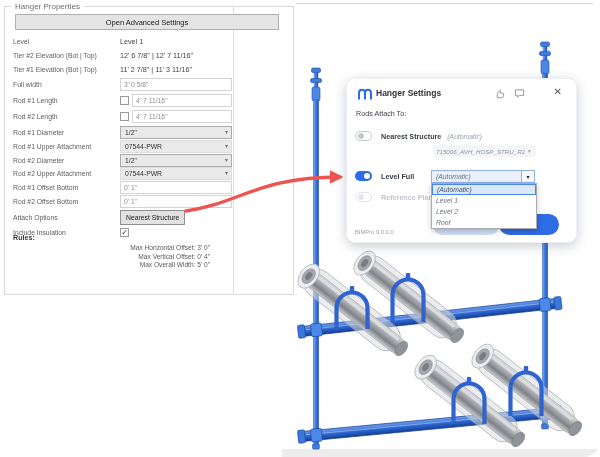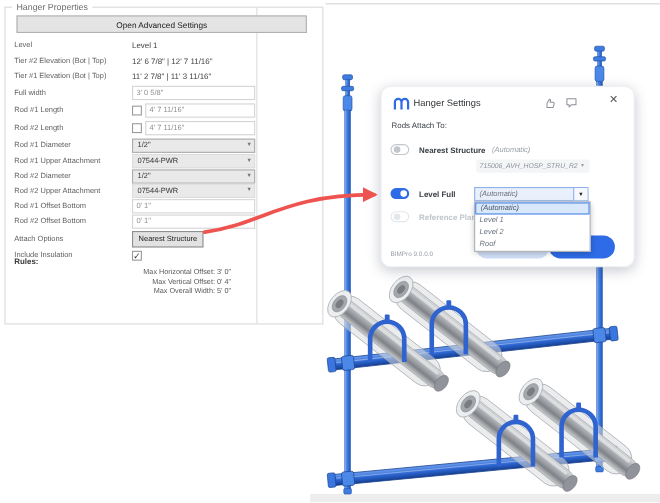--- a/index.html
+++ b/index.html
@@ -1,17 +1,17 @@
 <!DOCTYPE html>
 <html><head>
 <meta charset="utf-8">
 <style>
   html,body{margin:0;padding:0;background:#fff;}
   #app{position:relative;width:600px;height:457px;background:#fff;overflow:hidden;
-       font-family:"Liberation Sans","DejaVu Sans",sans-serif;-webkit-font-smoothing:antialiased;}
+       font-family:"Liberation Sans","DejaVu Sans",sans-serif;border-radius:16px;-webkit-font-smoothing:antialiased;}
 
   
   .panel{position:absolute;left:4px;top:6px;width:288px;height:287px;
          border:1px solid #d9d9d9;z-index:2;background:#fff;}
   .panel-title{position:absolute;left:6px;top:-5px;background:#fff;padding:0 4px;
                font-size:8px;color:#6d6d6d;}
   .panel-divider{position:absolute;left:228px;top:0;bottom:0;width:0;border-left:1px solid #dcdcdc;}
   .adv-btn{position:absolute;left:10px;top:7px;width:264px;height:16px;background:#e4e4e4;
            border:1px solid #b0b0b0;font-size:7.5px;color:#1a1a1a;display:flex;
            align-items:center;justify-content:center;cursor:default;}
@@ -42,21 +42,21 @@
   .view-border{position:absolute;left:296px;right:0;top:3px;height:0;border-top:1px solid #d5d5d5;z-index:1;}
 
   
   #scene{position:absolute;left:0;top:0;z-index:1;}
 
   
   .dialog{position:absolute;left:346px;top:78px;width:229px;height:163px;background:#fff;
           border:1px solid #edeff2;border-radius:9px;z-index:10;
           box-shadow:0 3px 12px rgba(60,70,90,.28);}
   .dlg-logo{position:absolute;left:10px;top:8px;}
-  .dlg-title{position:absolute;left:29px;top:9px;font-size:8.5px;font-weight:normal;color:#2f3337;}
+  .dlg-title{position:absolute;left:29px;top:9px;font-size:8.5px;font-weight:bold;color:#2f3337;}
   .dlg-icon{position:absolute;top:9px;color:#8a8f98;cursor:default;}
   .dlg-close{position:absolute;right:14px;top:7px;font-size:10px;color:#555;cursor:default;}
   .dlg-section{position:absolute;left:9px;top:30px;font-size:7.2px;color:#3a3f45;text-align:right;}
   .drow{position:absolute;left:8px;right:8px;height:12px;display:flex;align-items:center;}
   .sw{box-sizing:border-box;position:relative;width:17px;height:10px;border-radius:5px;flex:none;margin-right:9px;}
   .sw .k{position:absolute;width:6px;height:6px;border-radius:50%;}
   .sw.off{border:1.2px solid #c2c7ce;background:#fff;}
   .sw.off .k{left:1.5px;top:1.2px;background:#c2c7ce;}
   .sw.on{background:#2e6be6;}
   .sw.on .k{right:2px;top:2px;background:#fff;}

